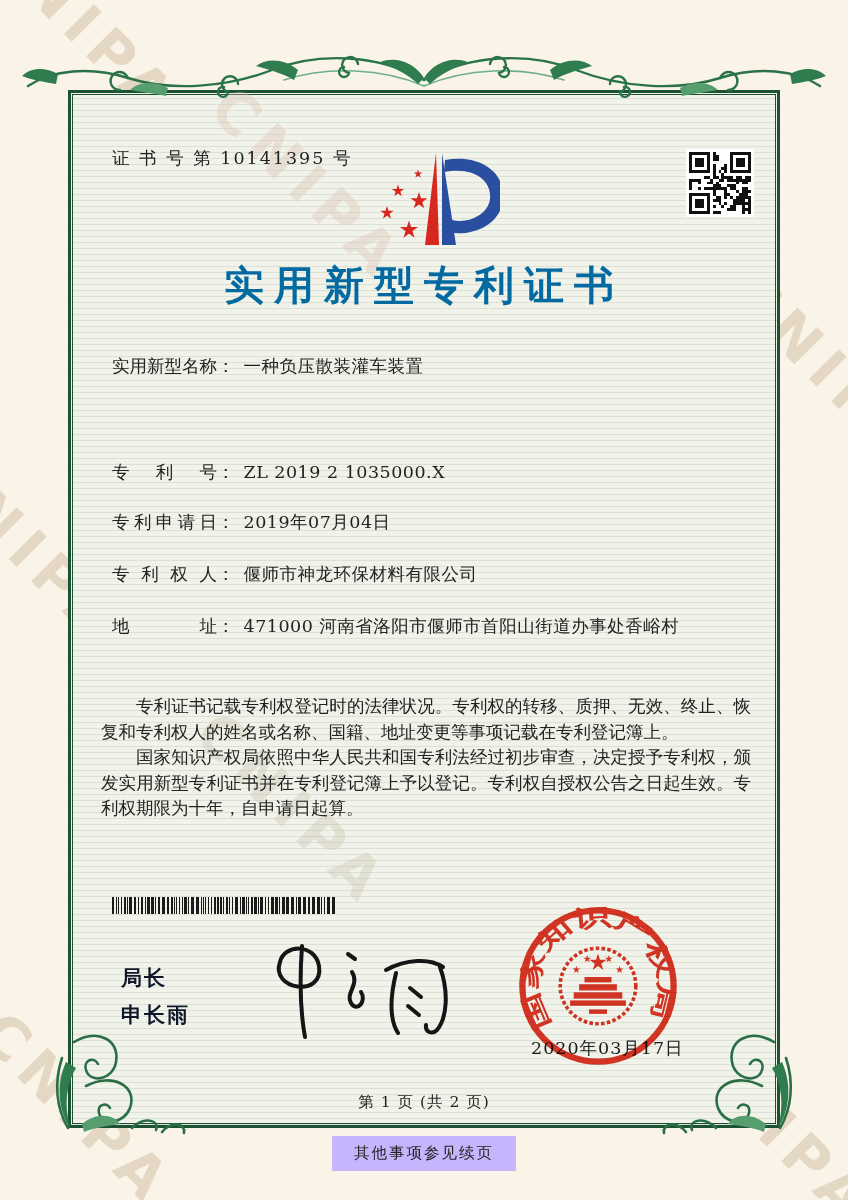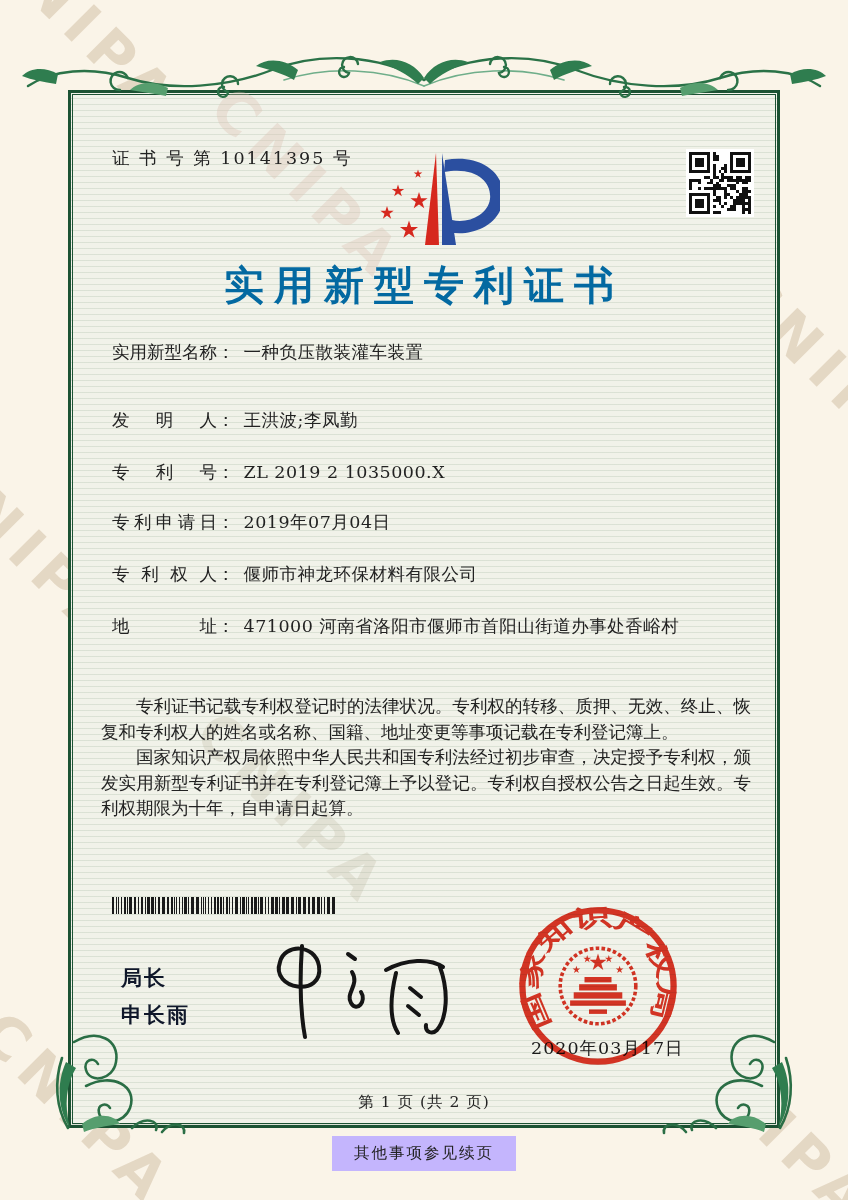--- a/index.html
+++ b/index.html
@@ -371,25 +371,22 @@
       <rect x="6" y="20" width="1" height="1" fill="#111"></rect>
       <rect x="8" y="20" width="1" height="1" fill="#111"></rect>
       <rect x="9" y="20" width="1" height="1" fill="#111"></rect>
       <rect x="10" y="20" width="1" height="1" fill="#111"></rect>
       <rect x="18" y="20" width="1" height="1" fill="#111"></rect>
       <rect x="20" y="20" width="1" height="1" fill="#111"></rect>
     </svg>
 
   <h1 class="title">实用新型专利证书</h1>
 
-  <div class="frow" style="top:340px">
+  <div class="frow" style="top:354px">
     <span class="flabel">实用新型名称</span><span class="fcolon">：</span><span class="fvalue">一种负压散装灌车装置</span>
-  </div>
-  <div class="frow" style="top:408px">
-    <span class="flabel">发明人</span><span class="fcolon">：</span><span class="fvalue">王洪波;李凤勤</span>
   </div>
   <div class="frow" style="top:460px">
     <span class="flabel">专利号</span><span class="fcolon">：</span><span class="fvalue">ZL 2019 2 1035000.X</span>
   </div>
   <div class="frow" style="top:510px">
     <span class="flabel">专利申请日</span><span class="fcolon">：</span><span class="fvalue">2019年07月04日</span>
   </div>
   <div class="frow" style="top:562px">
     <span class="flabel">专利权人</span><span class="fcolon">：</span><span class="fvalue">偃师市神龙环保材料有限公司</span>
   </div>

